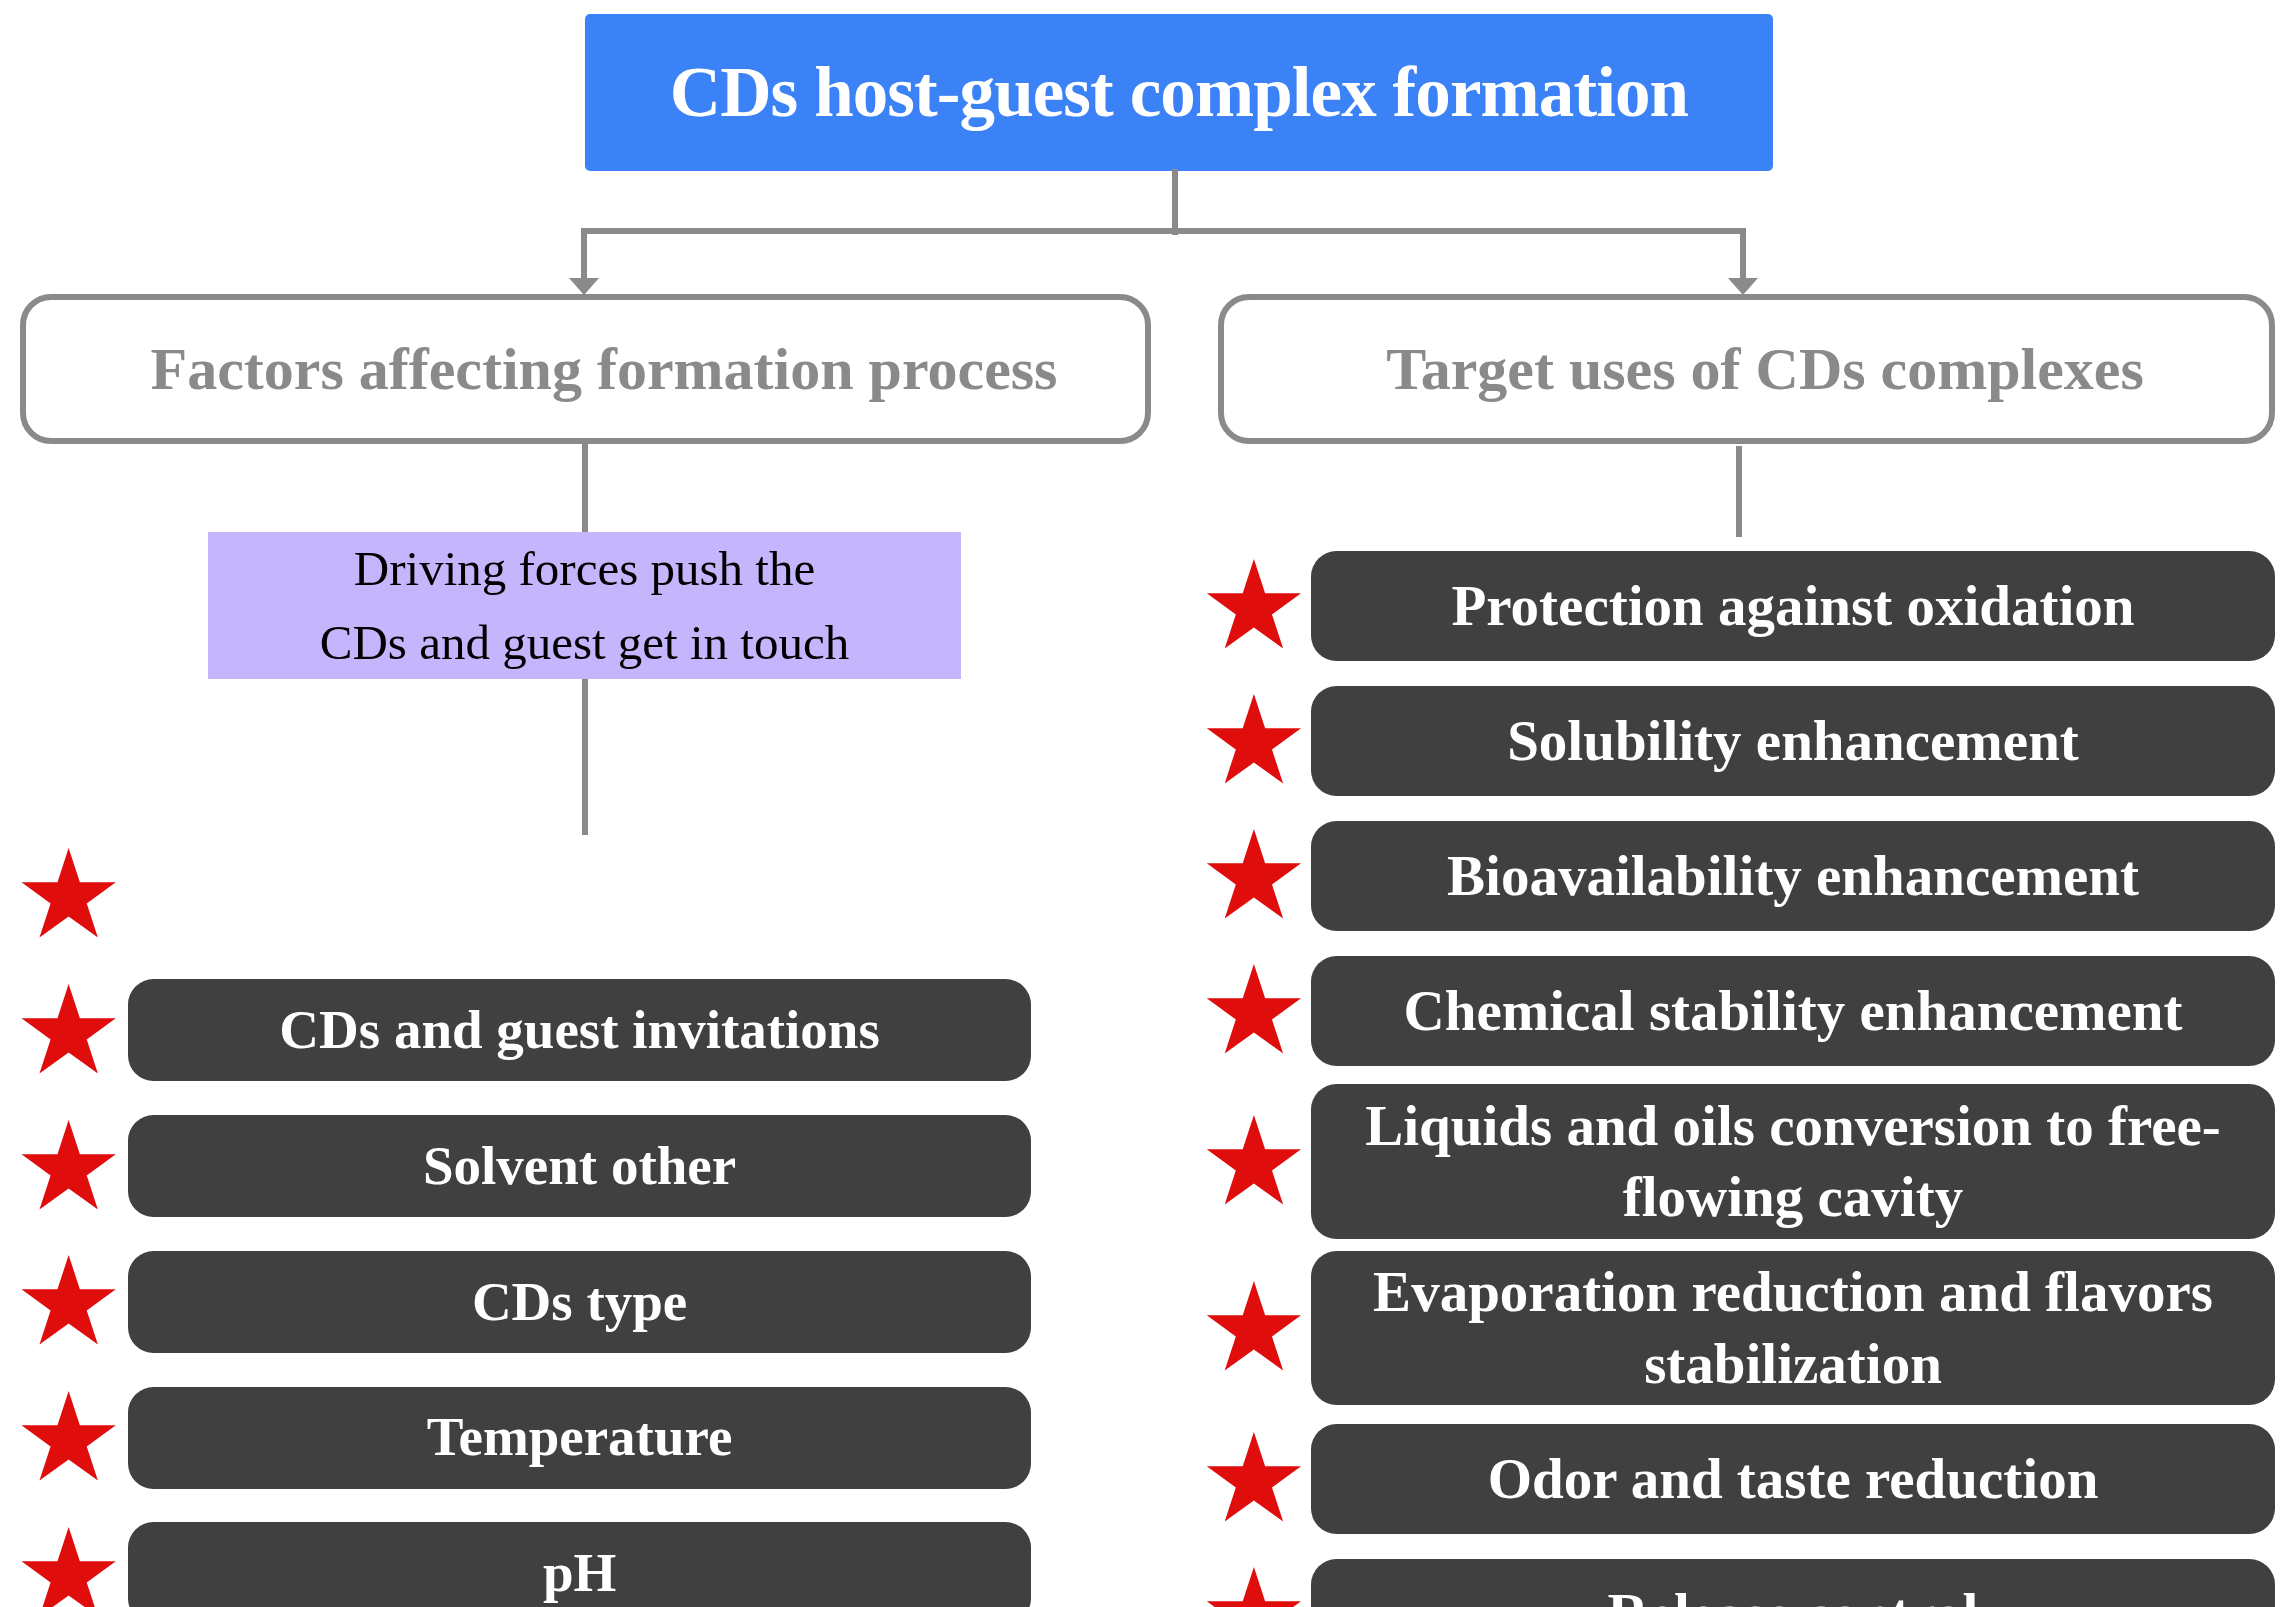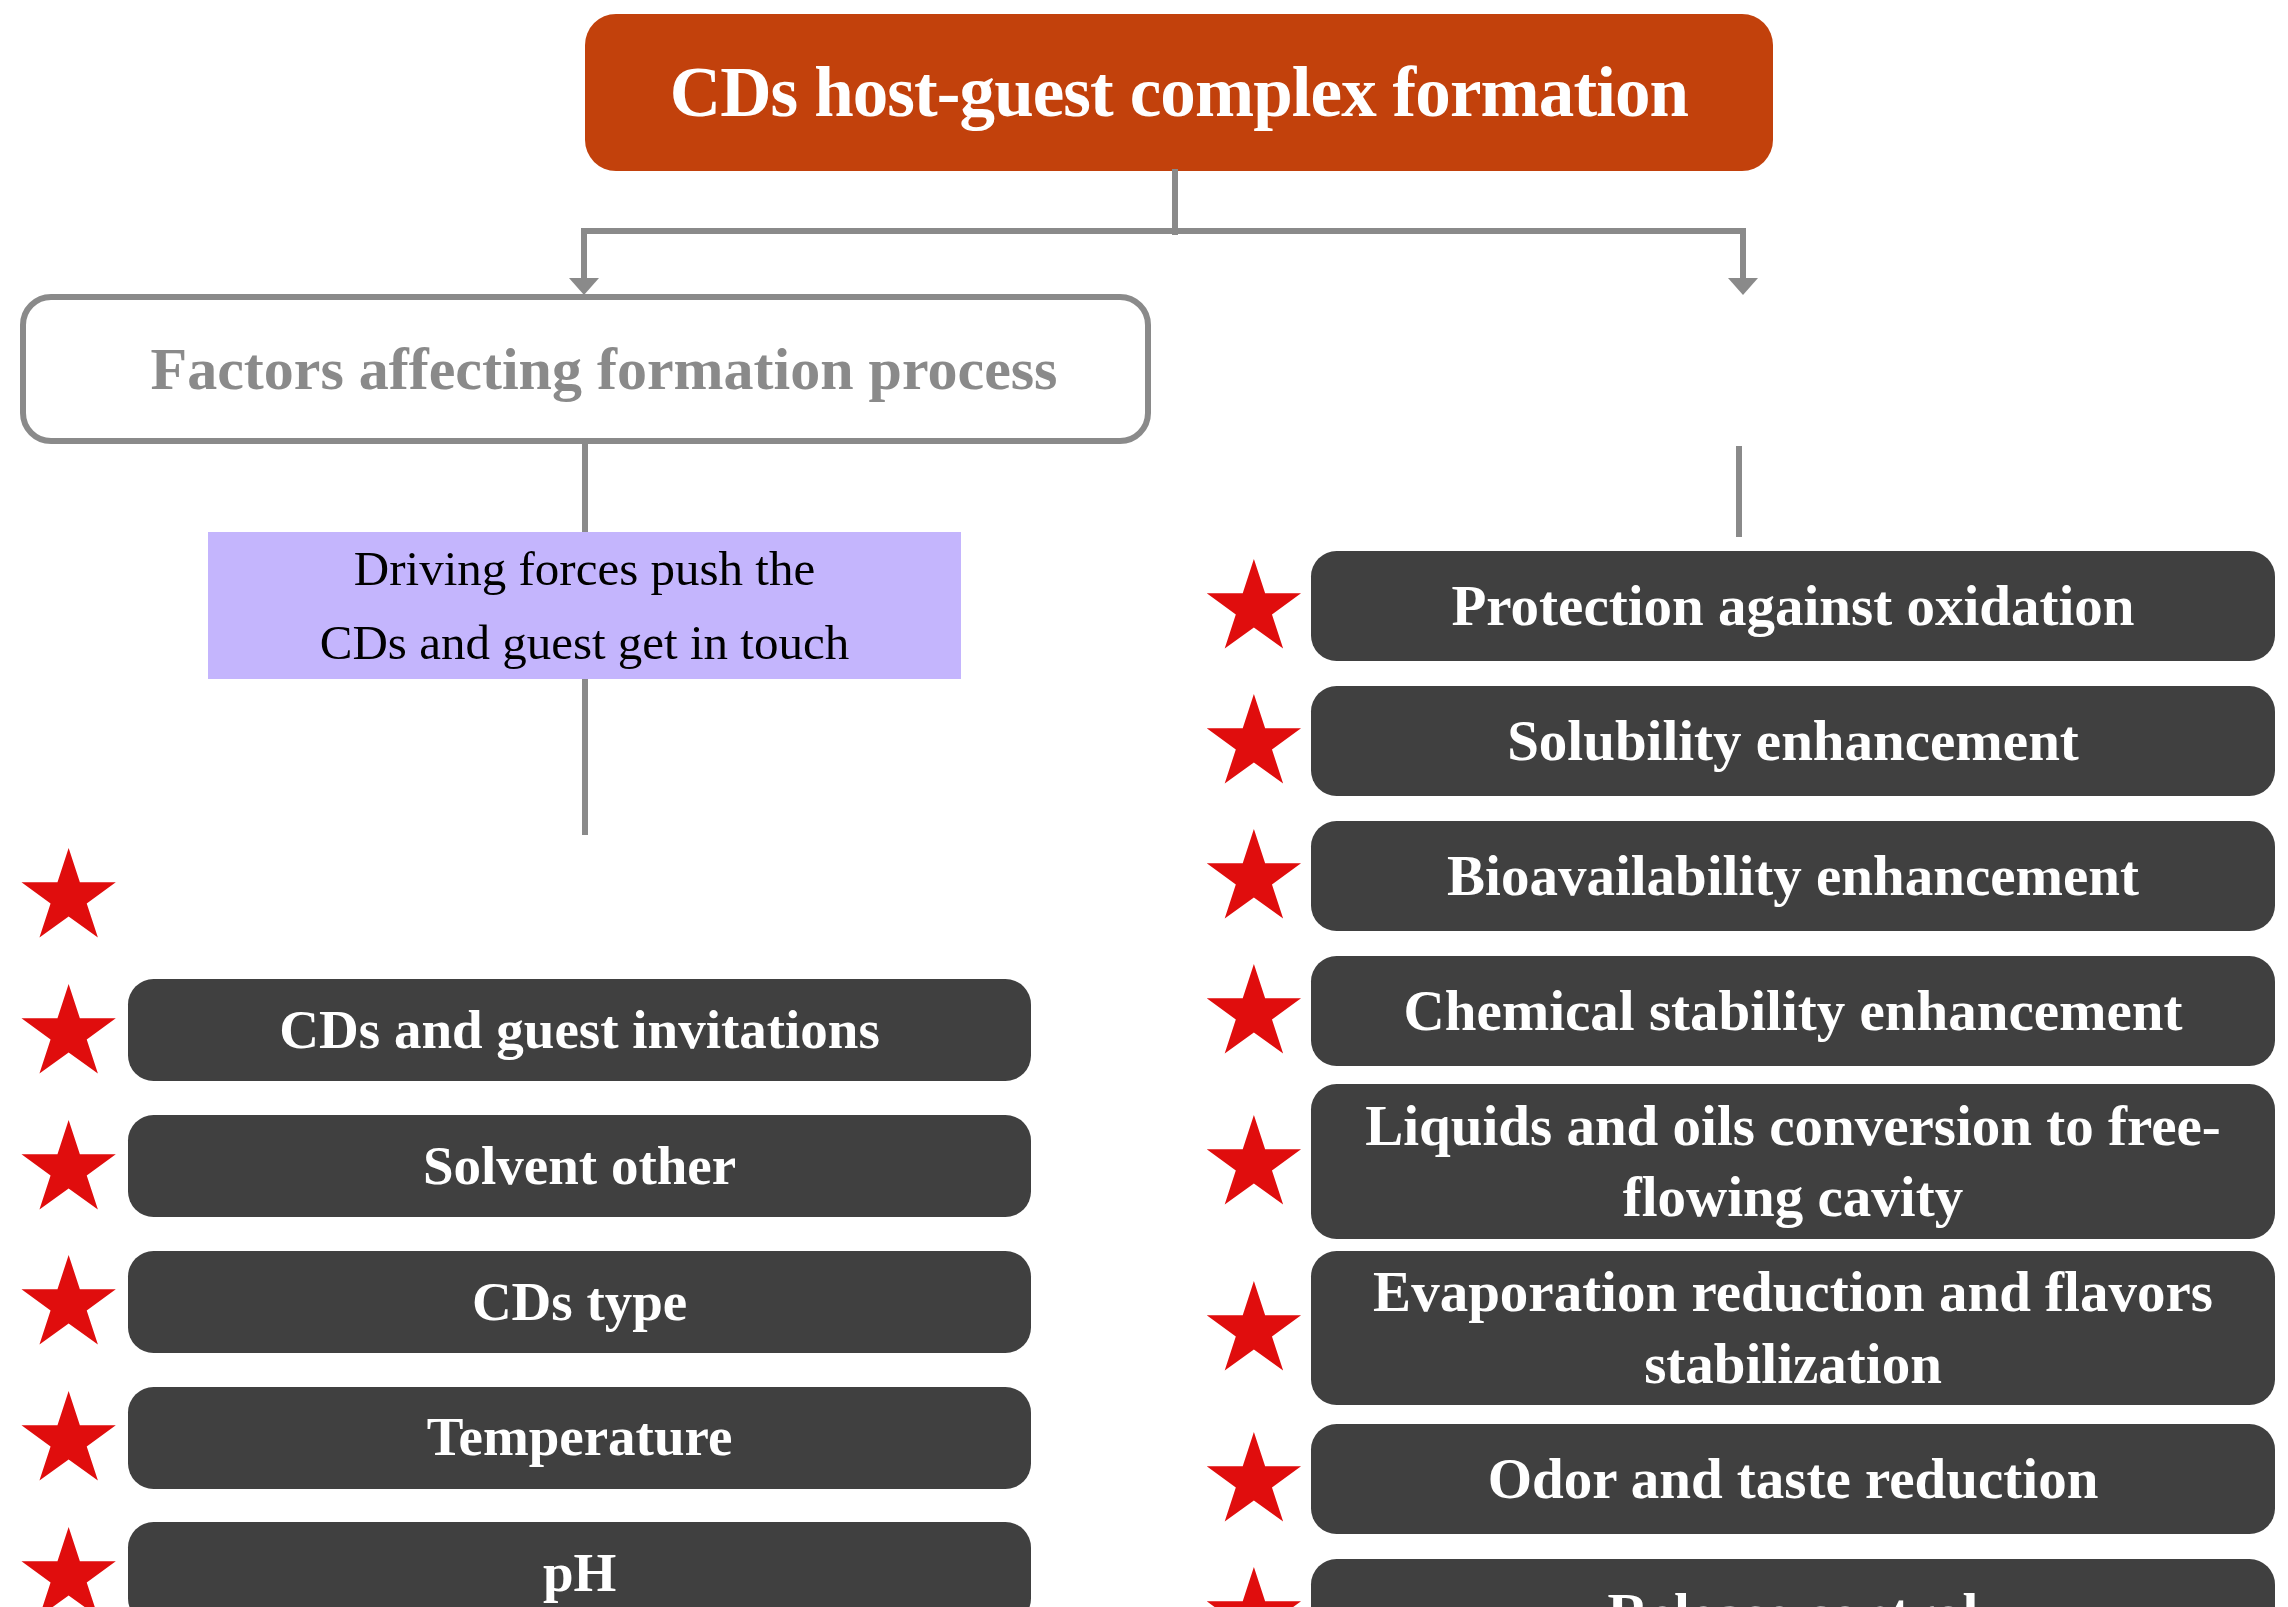--- a/index.html
+++ b/index.html
@@ -3,21 +3,21 @@
 <meta charset="utf-8">
 <style>
   html,body{margin:0;padding:0;background:#fff;}
   .canvas{
     position:relative;width:2289px;height:1607px;background:#ffffff;overflow:hidden;
     font-family:"Liberation Serif","DejaVu Serif",serif;
   }
   
   .top-box{
     position:absolute;left:585px;top:13.7px;width:1188px;height:157px;
-    background:#c2410c;border-radius:31px;
+    background:#3b82f6;border-radius:5px;
     display:flex;align-items:center;justify-content:center;
     color:#ffffff;font-weight:bold;font-size:71px;letter-spacing:-0.9px;
   }
   
   .line{position:absolute;background:#8a8a8a;}
   .v-stem-top   {left:1172px;top:169px;width:6.4px;height:66px;}
   .h-bar        {left:581px;top:228px;width:1165px;height:6.4px;}
   .v-drop-left  {left:581px;top:228px;width:6.4px;height:52px;}
   .v-drop-right {left:1740px;top:228px;width:6.4px;height:52px;}
   .v-stem-left  {left:582px;top:444px;width:6.4px;height:391px;}
@@ -82,20 +82,23 @@
   <div class="line v-drop-right"></div>
   <div class="arrow arrow-left"></div>
   <div class="arrow arrow-right"></div>
   <div class="line v-stem-left"></div>
   <div class="line v-stem-right"></div>
 
   <div class="white-box left">
     <span>Factors affecting formation process</span>
   </div>
 
+  <div class="white-box right">
+    <span>Target uses of CDs complexes</span>
+  </div>
 
   <div class="note">
 
       <div class="note-line">Driving forces push the</div>
 
 
       <div class="note-line">CDs and guest get in touch</div>
     </div>
 
   <div class="list left-list">

